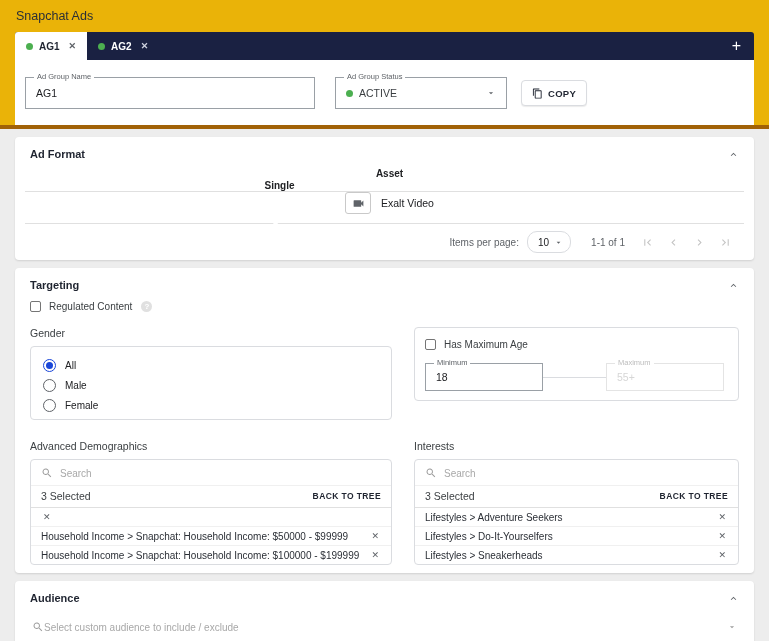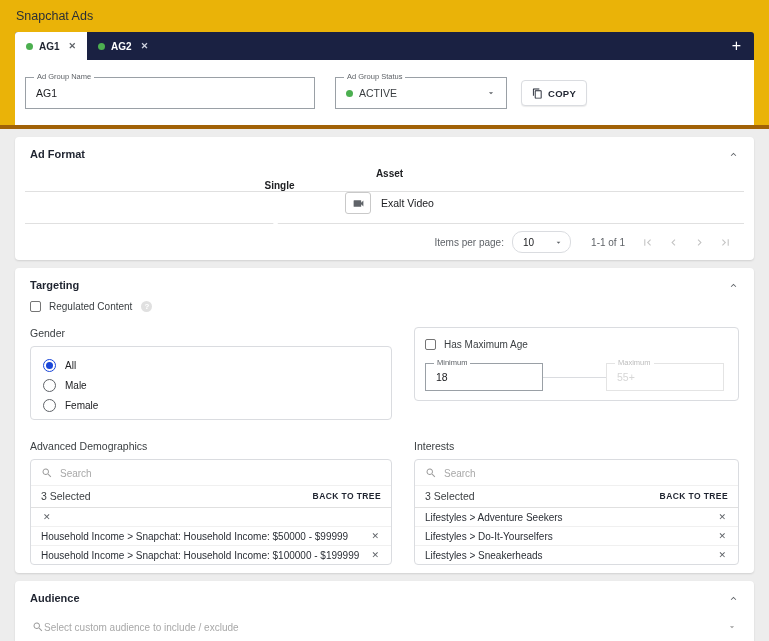--- a/index.html
+++ b/index.html
@@ -44,21 +44,21 @@
   .thead, .trow { display:flex; align-items:center; padding-left:10px;flex-direction:column; }
   .thead { height:25px; margin-top:3px; border-bottom:1px solid #e0e0e0; font-size:10px; font-weight:700; }
   .col-asset { flex:1; display:flex; align-items:center; }
   .col-single { width:250px; flex:none; }
   .trow { height:32px; border-bottom:1px solid #e0e0e0; }
   .asset-chip { width:26px; height:22px; border:1px solid #c9c9c9; border-radius:3px; display:flex; align-items:center; justify-content:center; }
   .asset-name { margin-left:10px; font-size:10.5px; }
   .cb-on { width:13px; height:13px; background:var(--blue); border-radius:2px; position:relative; margin-left:5px; cursor:pointer; }
   .cb-on::after { content:""; position:absolute; left:4px; top:1px; width:4px; height:8px; border:solid #fff; border-width:0 2px 2px 0; transform:rotate(45deg); }
   .paginator { display:flex; justify-content:flex-end; align-items:center; height:36px; font-size:10px; color:#5f6368; padding-right:8px; }
-  .ipp-select { display:flex; align-items:center; gap:20px; border:1px solid #dadce0; border-radius:10px; height:22px; padding:0 7px 0 10px; margin-left:8px; color:#202124; cursor:pointer; }
+  .ipp-select { display:flex; align-items:center; gap:5px; border:1px solid #dadce0; border-radius:10px; height:22px; padding:0 7px 0 10px; margin-left:8px; color:#202124; cursor:pointer; }
   .range { margin:0 16px 0 20px; }
   .pag-icons { display:flex; gap:13px; align-items:center; padding-right:4px; }
   .pag-icons span { display:flex; cursor:default; }
 
   
   .t-body { padding:0 15px 8px; }
   .chk-row { display:flex; align-items:center; gap:8px; font-size:10px; color:#3c4043; height:22px; }
   .chk { width:11px; height:11px; border:1.5px solid #757575; border-radius:2px; background:#fff; flex:none; cursor:pointer; }
   .help { width:11px; height:11px; border-radius:50%; background:#e0e0e0; color:#fff; font-size:8px; font-weight:700; display:flex; align-items:center; justify-content:center; margin-left:1px; }
   .grid2 { display:grid; grid-template-columns:362px 1fr; column-gap:22px; margin-top:10px; }

